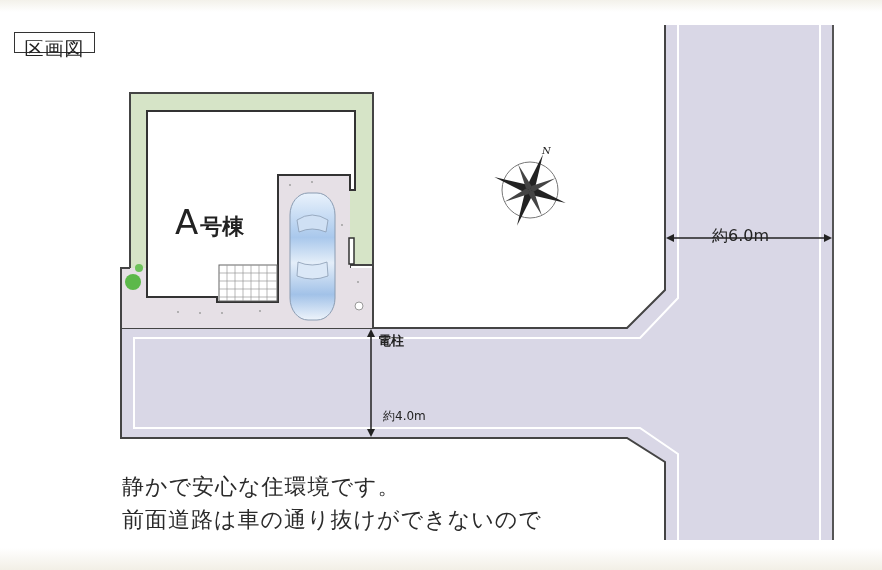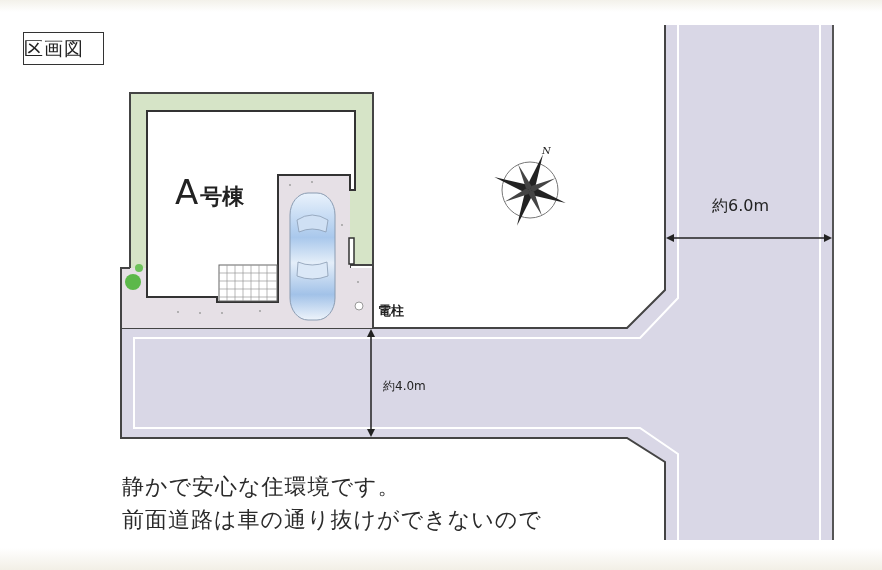--- a/index.html
+++ b/index.html
@@ -8,28 +8,28 @@
     background: #fdfcf8;
     font-family: "DejaVu Sans", "Liberation Sans", sans-serif;
     position: relative;
   }
   .page {
     position: absolute; left: 0; top: 0; width: 882px; height: 570px;
     background: linear-gradient(to bottom, #f3f1ea 0px, #ffffff 12px, #ffffff 548px, #f2efe6 570px);
   }
   .map-svg { position: absolute; left: 0; top: 0; }
   .title-box {
-    position: absolute; left: 23px; top: 32px;
-    width: 81px; height: 33px; box-sizing: border-box;
+    position: absolute; left: 14px; top: 32px;
+    width: 81px; height: 21px; box-sizing: border-box;
     border: 1px solid #333; background: #fff;
     font-family: "DejaVu Serif", "Liberation Serif", serif;
-    font-size: 19px; color: #222; line-height: 31px;
+    font-size: 19px; color: #222; text-align: center; line-height: 31px;
     letter-spacing: 1px;
   }
-  .lbl { position: absolute; color: #222; white-space: nowrap; }
+  .lbl { position: absolute; color: #222; white-space: nowrap; margin-top: 30px; }
   .building-label { left: 175px; top: 172px; font-size: 34px; font-weight: normal; }
   .building-label .sub { font-size: 22px; font-weight: bold; margin-left: 2px; }
   .pole-label { left: 378px; top: 302px; font-size: 13px; font-weight: bold; text-align: center; }
   .dim-6 { left: 712px; top: 196px; font-size: 16px; }
   .dim-4 { left: 383px; top: 378px; font-size: 12px; }
   .caption {
     position: absolute; left: 122px; top: 470px;
     font-size: 22px; line-height: 33px; color: #2a2a2a; letter-spacing: 1px;
     font-family: "DejaVu Sans", "Liberation Sans", sans-serif;
   }

